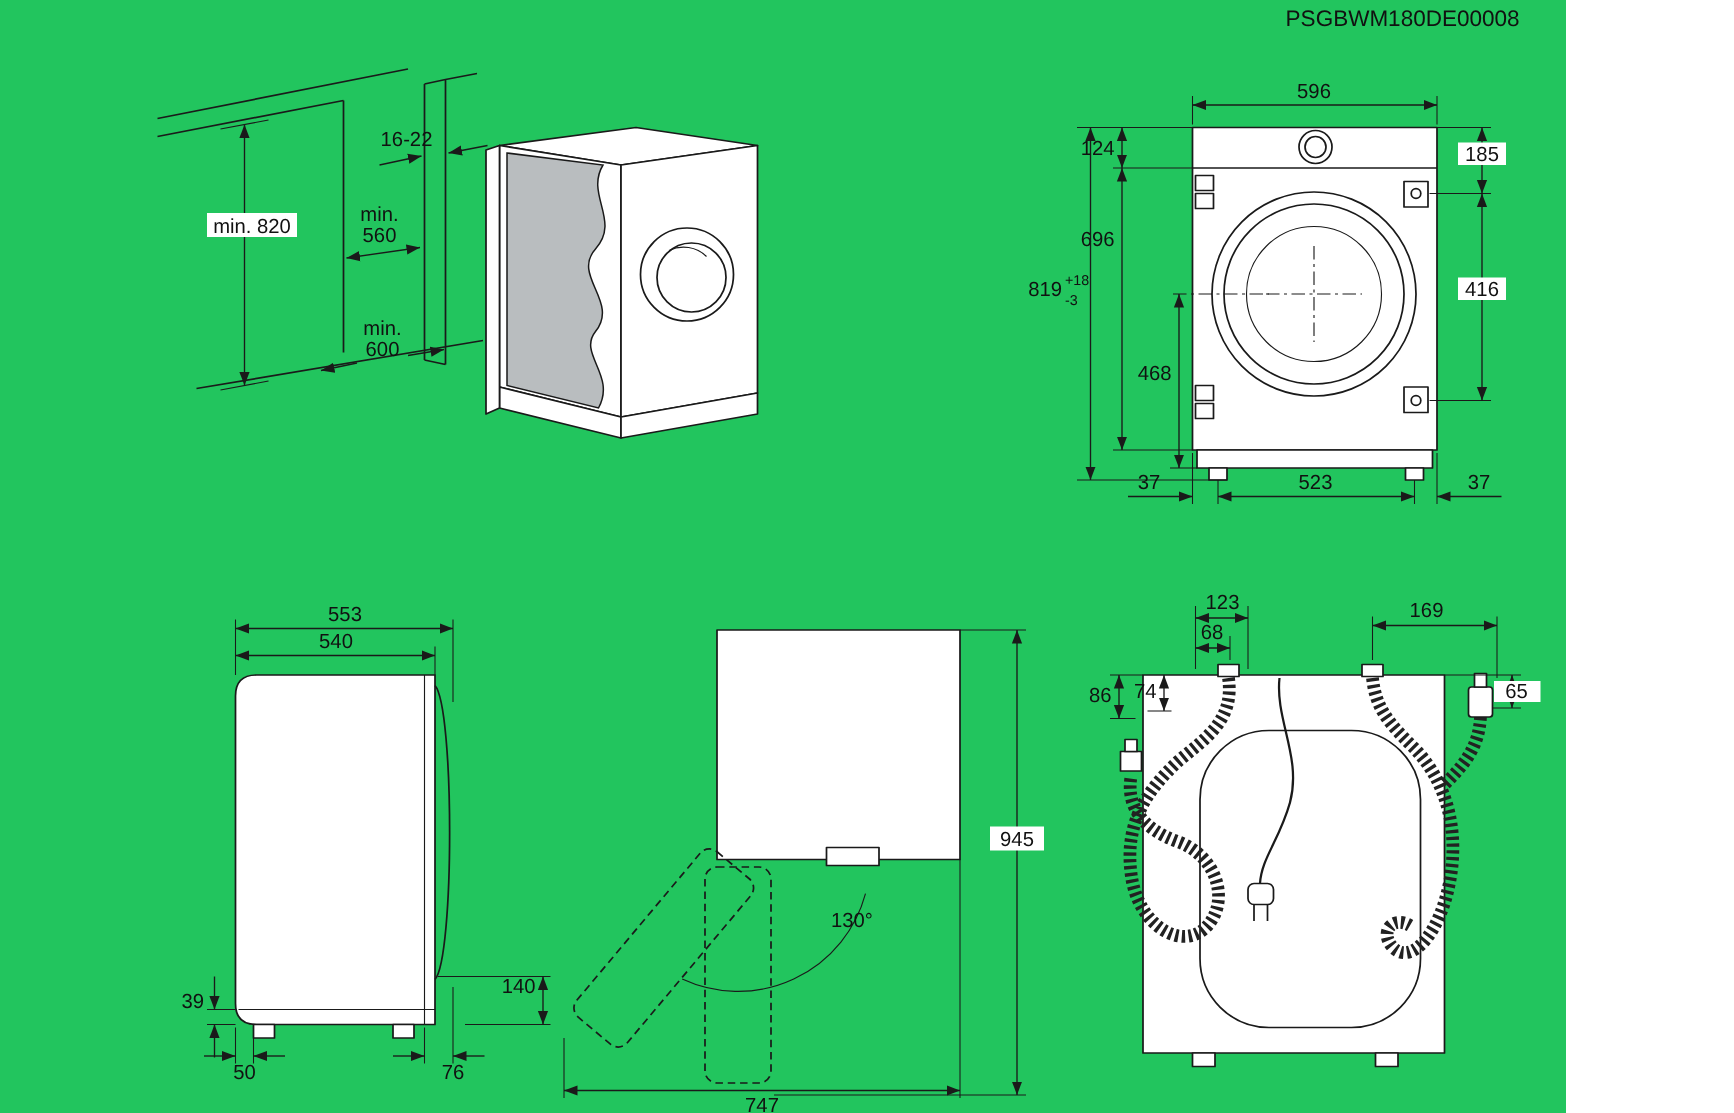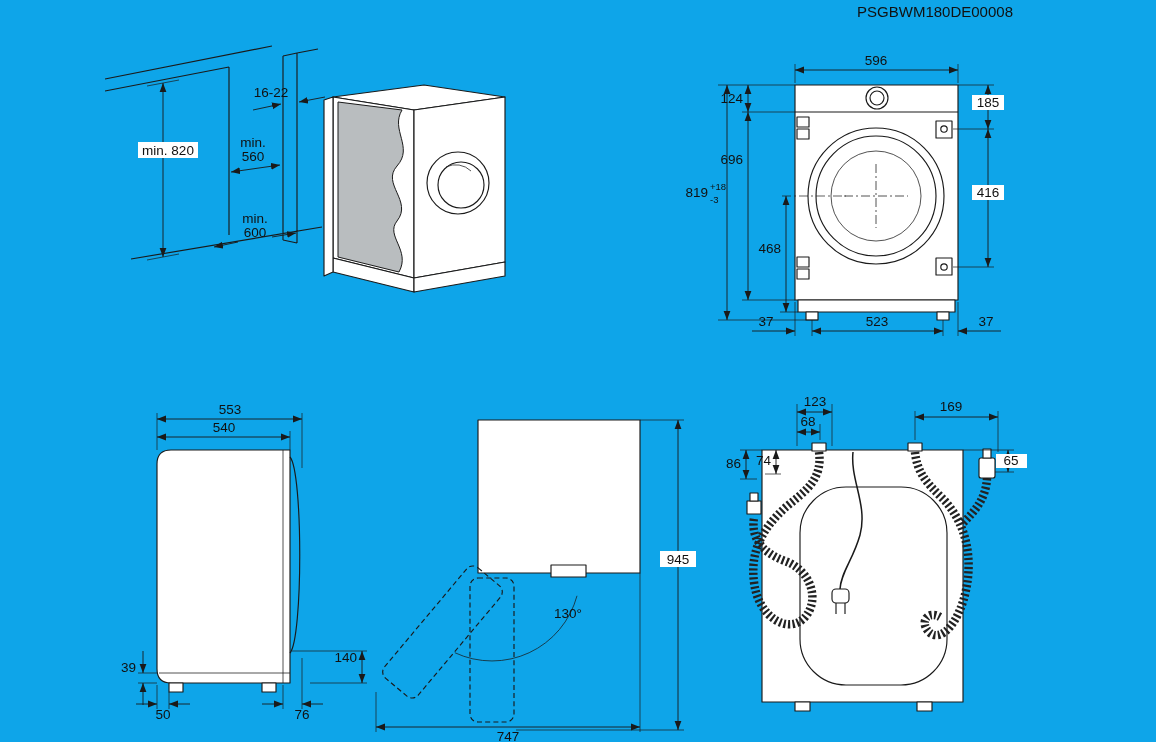--- a/index.html
+++ b/index.html
@@ -1,16 +1,16 @@
 <!DOCTYPE html>
 <html><head>
 <meta charset="utf-8">
 <style>
   html,body{margin:0;padding:0;background:#fff;}
-  .stage{position:relative;width:1156px;height:742px;background:#0ea5e9;overflow:hidden;}
+  .stage{position:relative;width:1044px;height:742px;background:#22c55e;overflow:hidden;}
   svg{position:absolute;left:0;top:0;}
   .ln{fill:none;stroke:#1a1a1a;stroke-width:1.15;stroke-linejoin:round;}
   .thin{fill:none;stroke:#1a1a1a;stroke-width:0.75;}
   .wh{fill:#fff;stroke:#1a1a1a;stroke-width:1.15;stroke-linejoin:round;}
   .gry{stroke:#1a1a1a;stroke-width:1;}
   .dim{fill:none;stroke:#1a1a1a;stroke-width:0.9;}
   .ext{fill:none;stroke:#1a1a1a;stroke-width:0.7;}
   .dash{stroke-dasharray:5 3.2;}
   .ddot{stroke-dasharray:9 3 2 3;}
   .hose{fill:none;stroke:#222;stroke-width:8.5;stroke-dasharray:2.2 2.3;}

